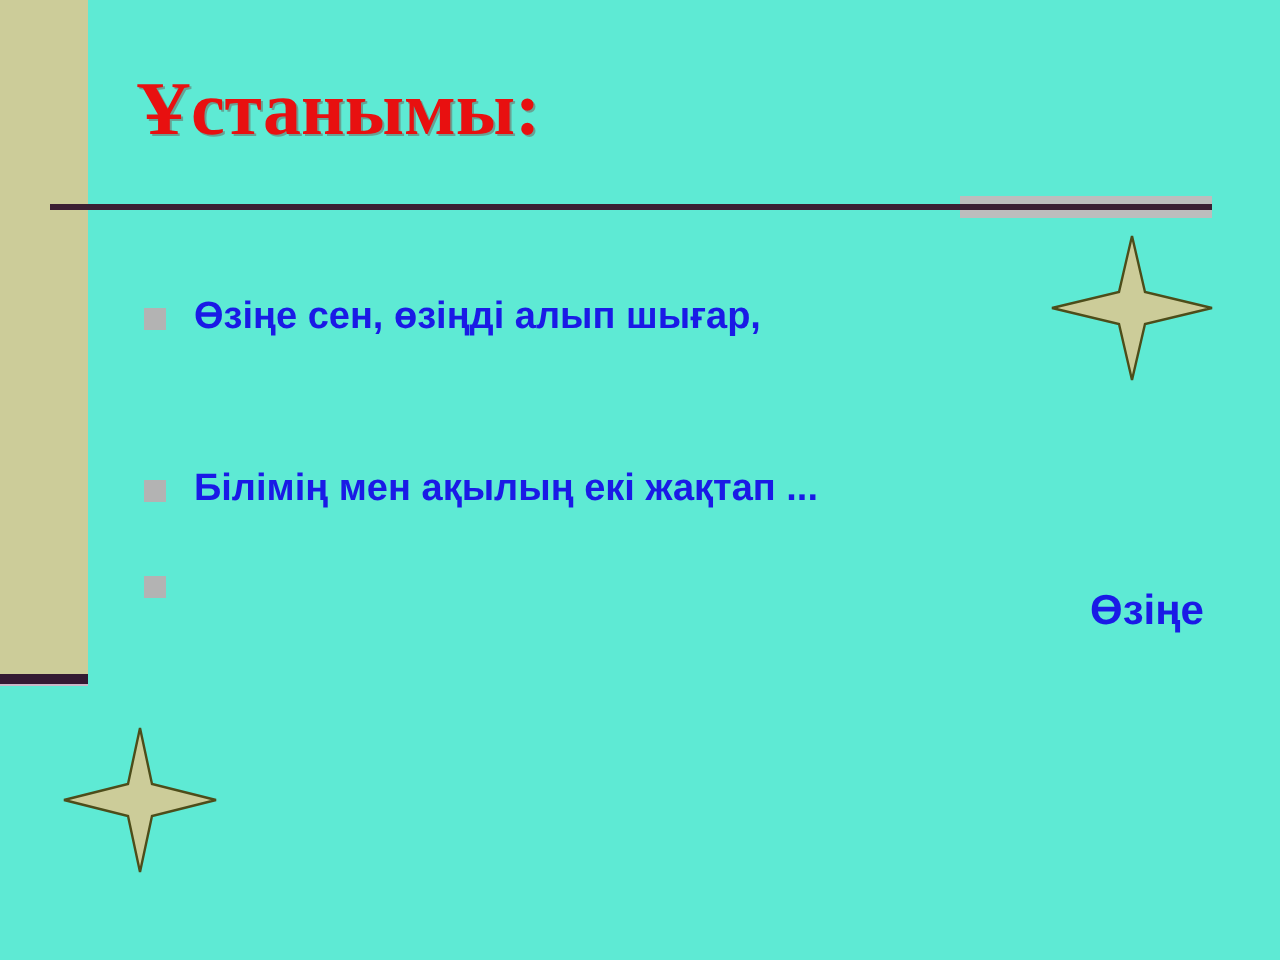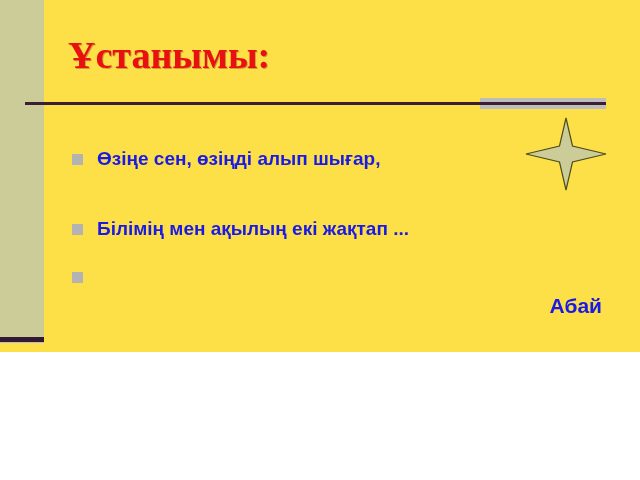--- a/index.html
+++ b/index.html
@@ -9,22 +9,22 @@
   }
   body {
     width: 640px;
     height: 480px;
     overflow: hidden;
     font-family: "Liberation Sans", sans-serif;
   }
   #slide {
     position: relative;
     width: 640px;
-    height: 352px;
-    background: #fde047;
+    height: 480px;
+    background: #5eead4;
     overflow: hidden;
   }
 
   
   .side-band {
     position: absolute;
     left: 0;
     top: 0;
     width: 44px;
     height: 339px;
@@ -80,21 +80,21 @@
     left: 72px;
     top: 146px;
     width: 520px;
   }
   .bullet-row {
     position: relative;
     display: flex;
     align-items: flex-start;
     min-height: 30px;
   }
-  .bullet-row.gap1 { margin-bottom: 40px; }
+  .bullet-row.gap1 { margin-bottom: 56px; }
   .bullet-row.gap2 { margin-bottom: 18px; }
   .bullet-marker {
     flex: 0 0 auto;
     width: 11px;
     height: 11px;
     background: #B3B3B3;
     margin-top: 8px;
     margin-right: 14px;
   }
   .bullet-text {
@@ -153,21 +153,21 @@
       <span class="bullet-text">Білімің мен ақылың екі жақтап ...</span>
     </div>
 
     <div class="bullet-row">
       <span class="bullet-marker"></span>
       <span class="bullet-text empty"></span>
     </div>
 
   </div>
 
-  <div class="attribution">Абай</div>
+  <div class="attribution">Өзіңе</div>
 
   <div class="star" style="left:524px; top:116px;">
     <svg width="84" height="76" viewBox="0 0 84 76" xmlns="http://www.w3.org/2000/svg">
       <polygon points="42,2 48.5,30 82,38 48.5,46 42,74 35.5,46 2,38 35.5,30" fill="#CCCC99" stroke="#4D4D1A" stroke-width="1.2" stroke-linejoin="miter"></polygon>
     </svg>
   </div>
 
   <div class="star" style="left:30px; top:362px;">
     <svg width="80" height="76" viewBox="0 0 80 76" xmlns="http://www.w3.org/2000/svg">
       <polygon points="40,2 46,30 78,38 46,46 40,74 34,46 2,38 34,30" fill="#CCCC99" stroke="#4D4D1A" stroke-width="1.2" stroke-linejoin="miter"></polygon>

